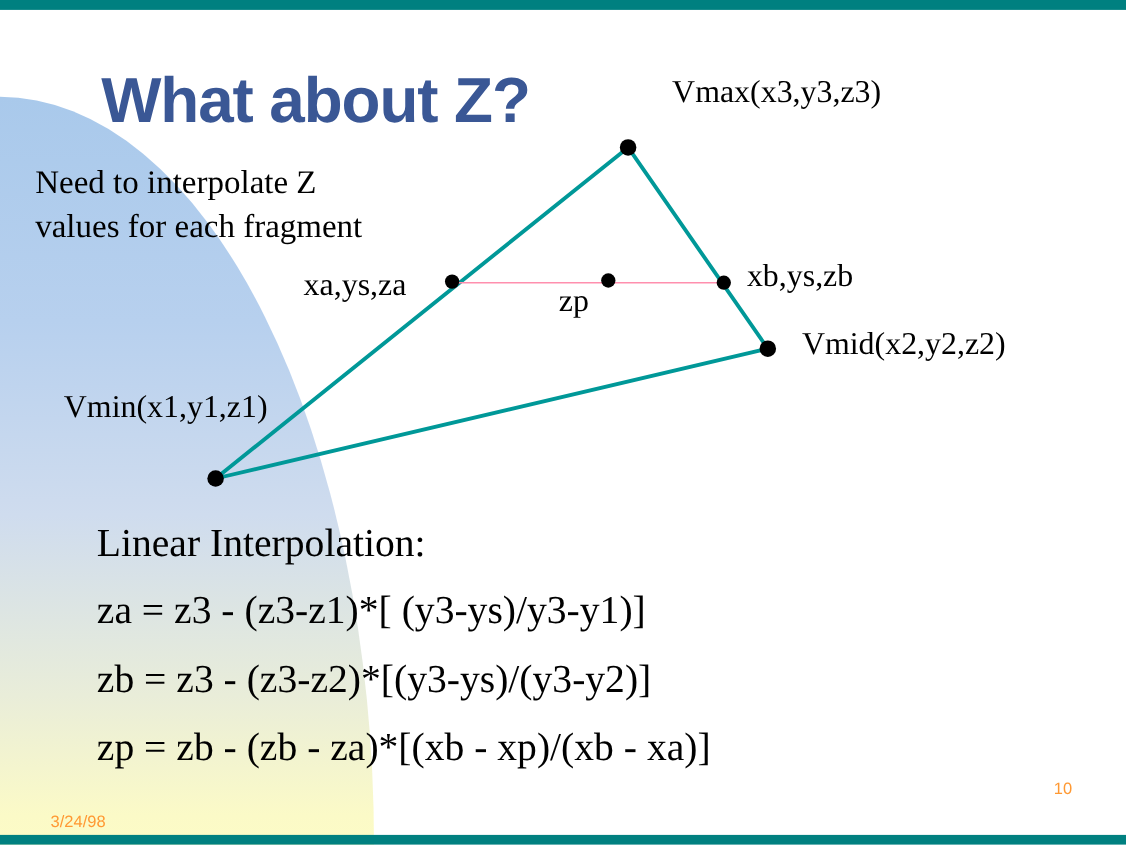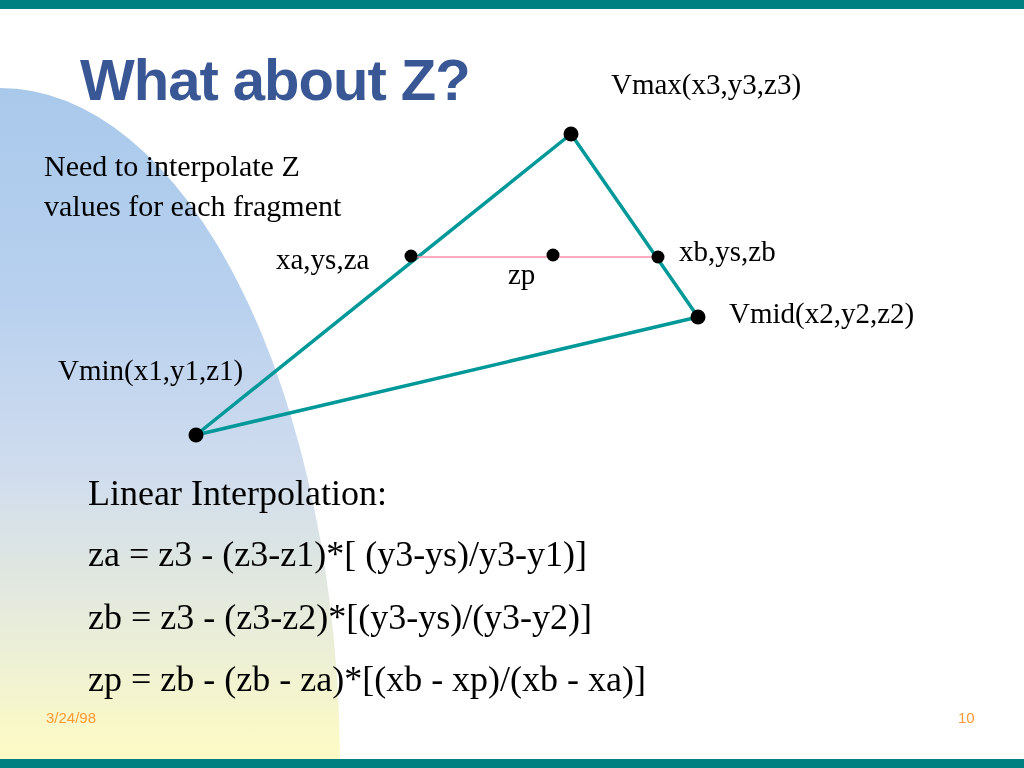--- a/index.html
+++ b/index.html
@@ -18,27 +18,27 @@
     .bar.bottom { bottom: 0; }
     .blob {
       position: absolute; left: -340px; top: 88px;
       width: 680px; height: 1360px; border-radius: 50%;
       background: linear-gradient(180deg,
         #a9c9eb 0%, #b7d0ee 15%, #cfdcee 28%,
         #e9edd9 40%, #fbfac7 48%, #ffffc3 55%, #ffffc3 100%);
       z-index: 0;
     }
     .title {
-      position: absolute; left: 80px; top: 46px; margin: 0;
+      position: absolute; left: 80px; top: 46px; margin: 12px;
       font-family: "Liberation Sans", sans-serif;
       font-weight: 700; font-size: 58px; letter-spacing: -1px;
       color: #3a5795; z-index: 2; white-space: nowrap;
     }
     .note {
-      position: absolute; left: 44px; top: 146px;
+      position: absolute; left: 32px; top: 146px;
       font-size: 30px; line-height: 40px; z-index: 2; white-space: nowrap;
     }
     .diagram {
       position: absolute; left: 0; top: 0;
       width: 1024px; height: 768px; z-index: 1;
     }
     .lbl {
       position: absolute; font-size: 29px; z-index: 2; white-space: nowrap;
     }
     .lbl-vmax { left: 611px; top: 68px; }
@@ -52,21 +52,21 @@
     }
     .f-head { left: 88px; top: 472px; }
     .f-za   { left: 88px; top: 533px; }
     .f-zb   { left: 88px; top: 596px; }
     .f-zp   { left: 88px; top: 658px; text-align: right; }
     .footer-date, .footer-page {
       position: absolute; top: 709px;
       font-family: "Liberation Sans", sans-serif;
       font-size: 15px; color: #ff9933; z-index: 3;
     }
-    .footer-date { left: 46px; }
+    .footer-date { left: 46px; margin-top: 30px; }
     .footer-page { left: 958px; }
   </style>
 </head>
 <body>
 
 <div>
 
   <div class="bar top"></div>
   <div class="blob"></div>
 

